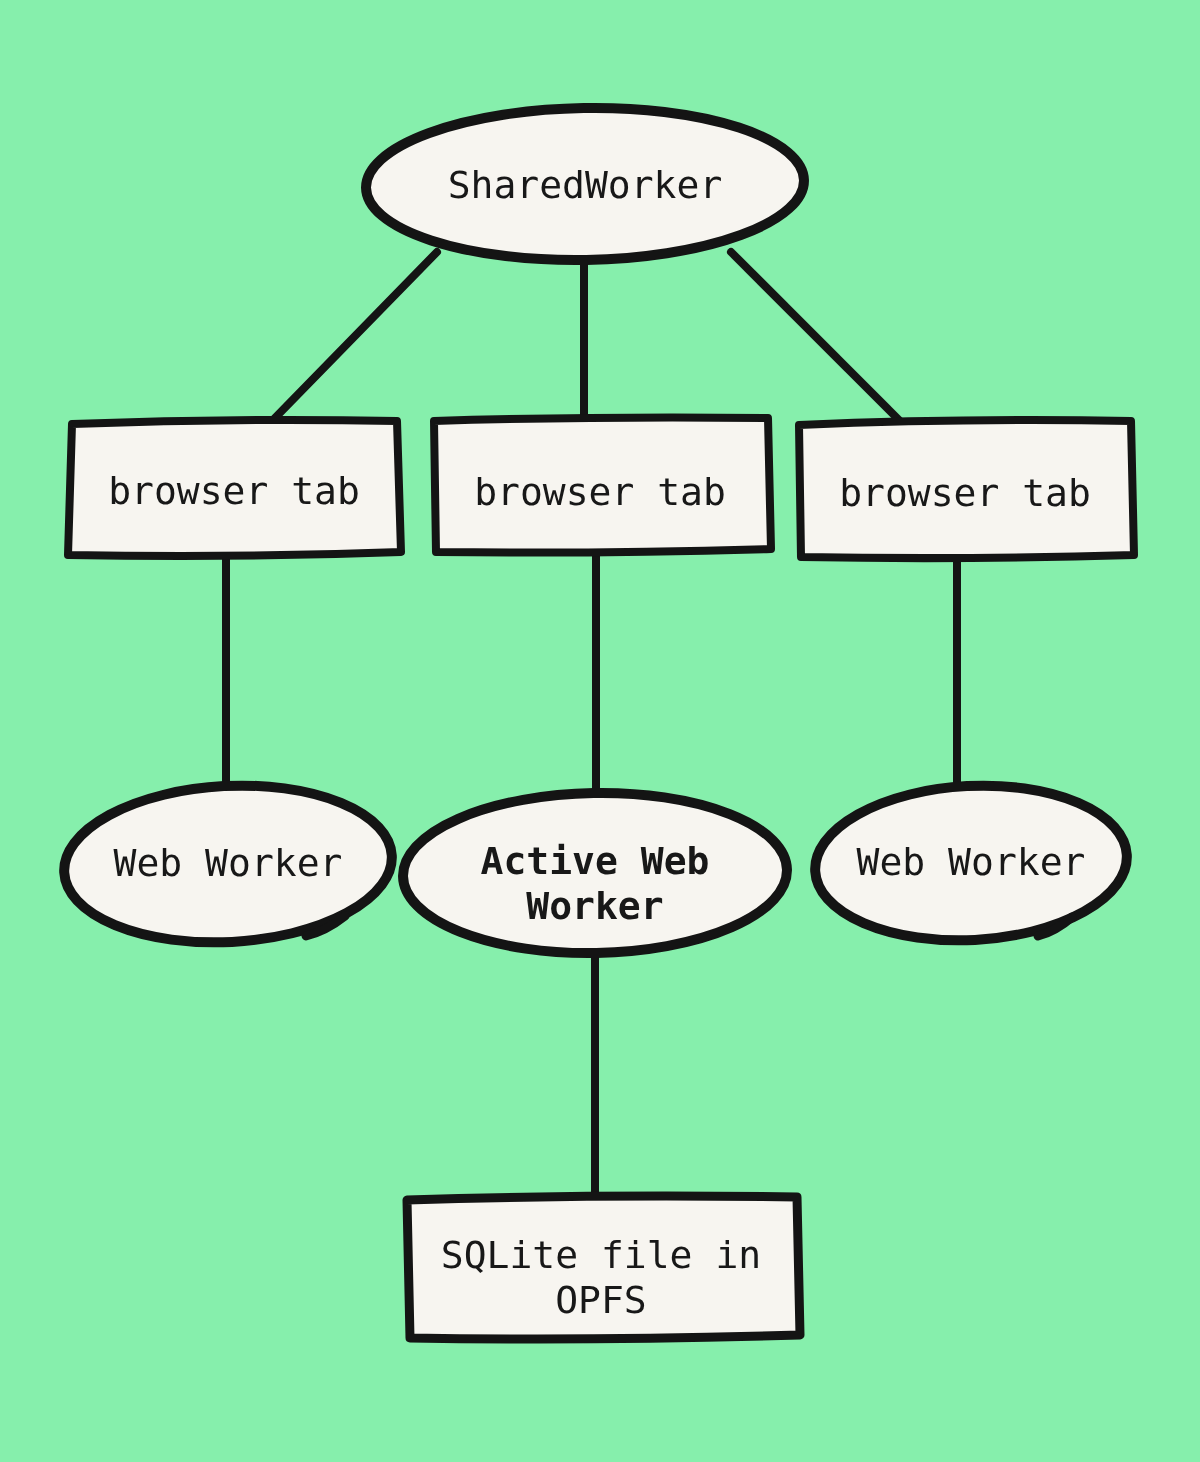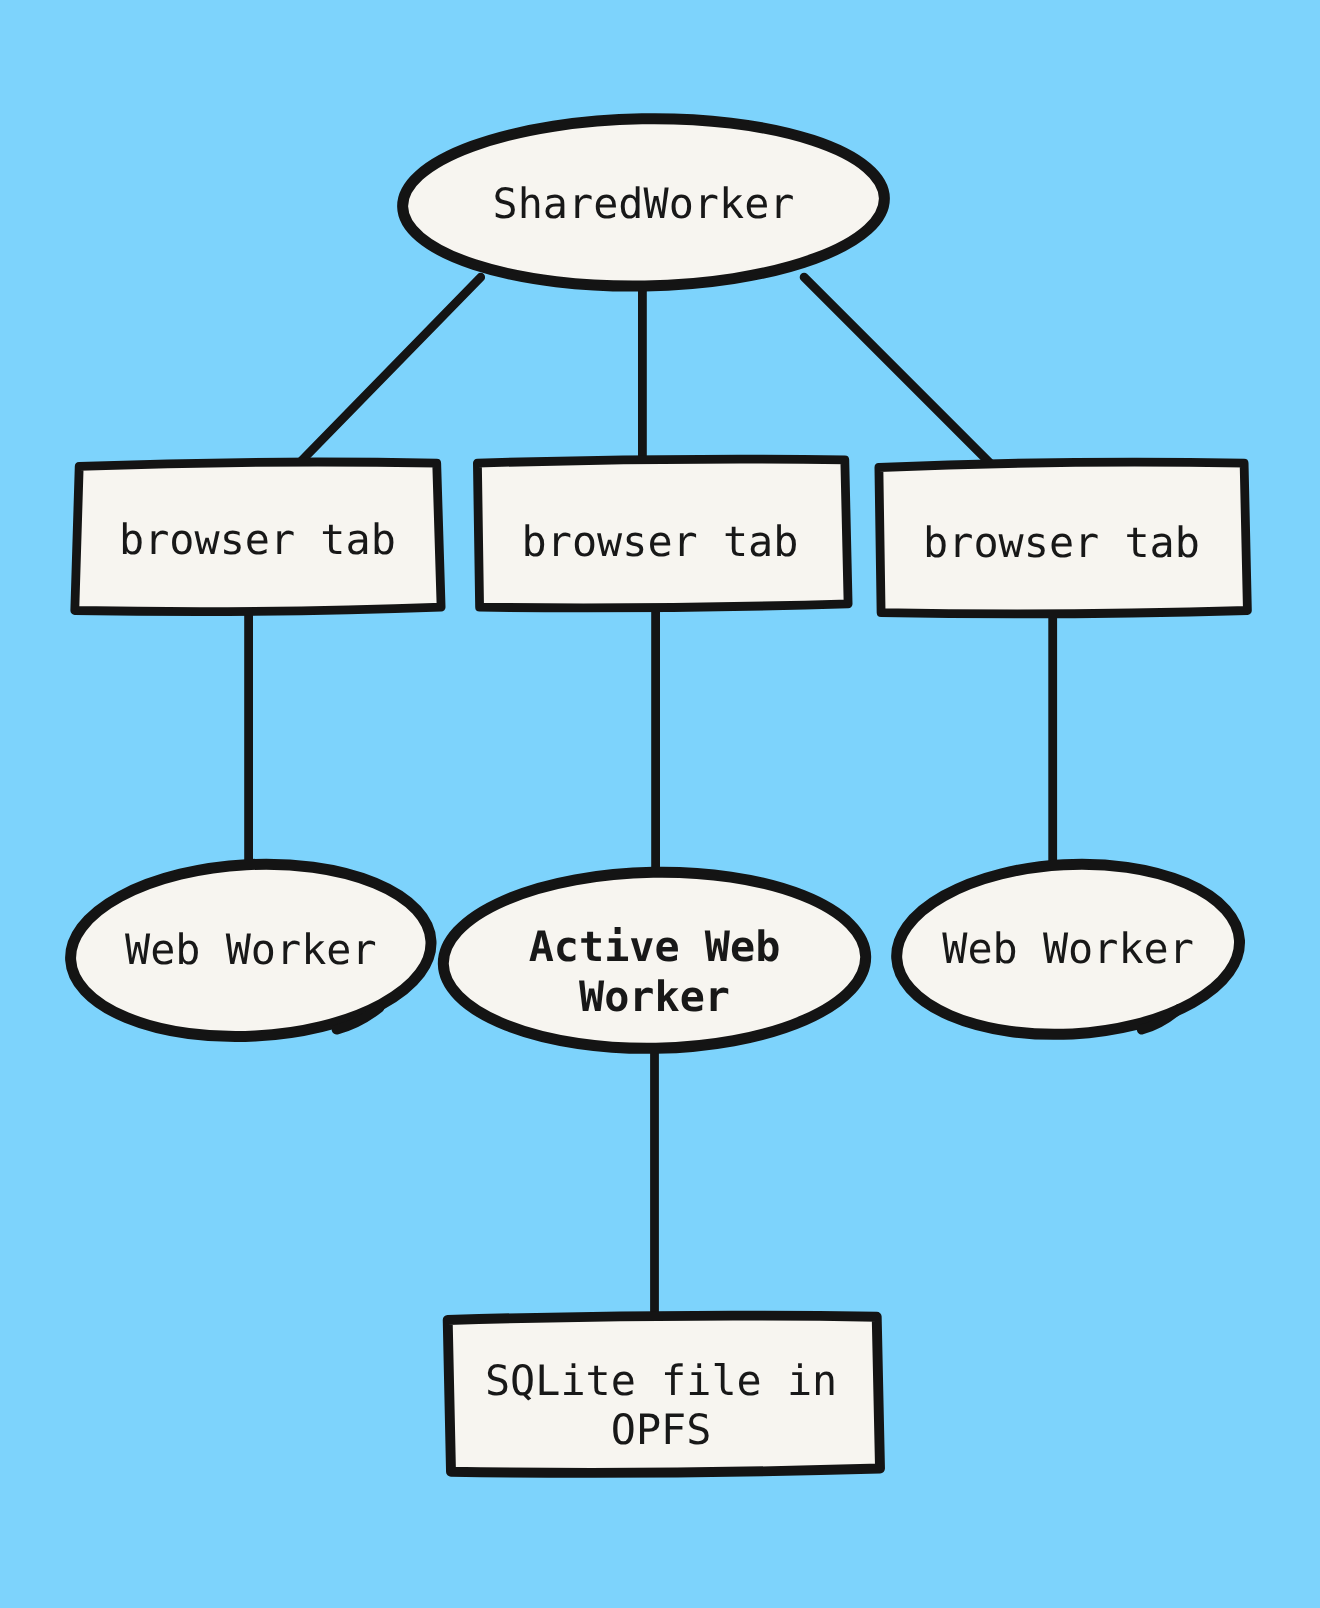--- a/index.html
+++ b/index.html
@@ -4,21 +4,21 @@
 <style>
   html, body {
     margin: 0;
     padding: 0;
     background: #f5f3ee;
   }
   .canvas-wrap {
     width: 1200px;
     height: 1462px;
     position: relative;
-    background: #7dd3fc;
+    background: #86efac;
   }
   svg {
     display: block;
   }
   .node-label {
     font-family: "DejaVu Sans Mono", "Liberation Mono", monospace;
     font-size: 38px;
     font-weight: 500;
     fill: #181818;
     text-anchor: middle;

